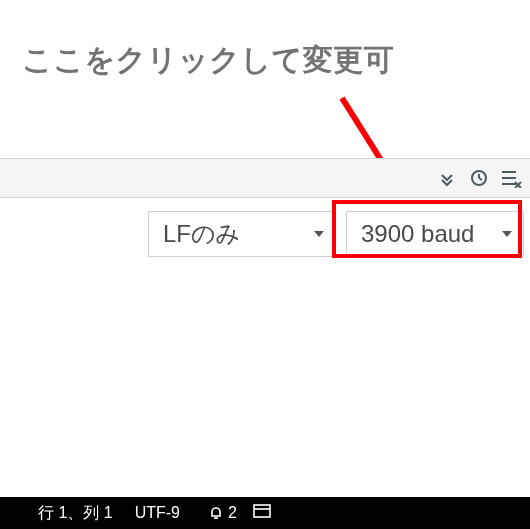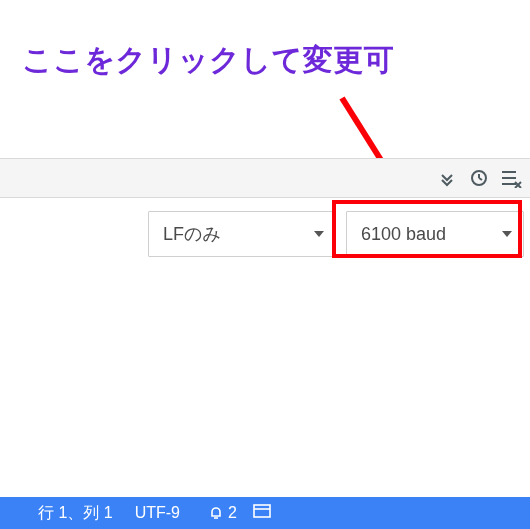--- a/index.html
+++ b/index.html
@@ -11,21 +11,21 @@
     font-family: "Hiragino Kaku Gothic ProN", "Yu Gothic", "Meiryo", Arial, sans-serif;
     overflow: hidden;
     position: relative;
   }
   .annotation {
     position: absolute;
     top: 40px;
     left: 22px;
     font-size: 30px;
     font-weight: 700;
-    color: #6d28d9;
+    color: #737373;
     letter-spacing: 0.5px;
   }
   .arrow-svg {
     position: absolute;
     top: 90px;
     left: 310px;
     width: 110px;
     height: 125px;
     pointer-events: none;
   }
@@ -67,21 +67,21 @@
     box-sizing: border-box;
   }
   .dd {
     height: 46px;
     border: 1px solid #cfcfcf;
     background: #fff;
     display: flex;
     align-items: center;
     justify-content: space-between;
     padding: 0 10px 0 14px;
-    font-size: 18px;
+    font-size: 24px;
     color: #4a4a4a;
     box-sizing: border-box;
     border-radius: 1px;
   }
   .dd .caret {
     margin-left: 10px;
     flex: 0 0 auto;
   }
   .dd-line  { width: 188px; }
   .dd-baud  { width: 178px; }
@@ -94,21 +94,21 @@
     border: 4px solid #fb0007;
     box-sizing: border-box;
     pointer-events: none;
   }
   .statusbar {
     position: absolute;
     left: 0;
     right: 0;
     bottom: 0;
     height: 32px;
-    background: #3b82f6;
+    background: #000000;
     color: #fff;
     display: flex;
     align-items: center;
     font-size: 16px;
     padding: 0 8px 0 38px;
     gap: 8px;
     box-sizing: border-box;
     white-space: nowrap;
   }
   .statusbar .seg { display: inline-block; }
@@ -157,21 +157,21 @@
 </div>
 
 <div class="selectors">
   <div class="dd dd-line">
     <span>LFのみ</span>
     <svg class="caret" width="12" height="12" viewBox="0 0 12 12">
       <polygon points="1,3 11,3 6,9" fill="#555"></polygon>
     </svg>
   </div>
   <div class="dd dd-baud">
-    <span>6100 baud</span>
+    <span>3900 baud</span>
     <svg class="caret" width="12" height="12" viewBox="0 0 12 12">
       <polygon points="1,3 11,3 6,9" fill="#555"></polygon>
     </svg>
   </div>
 </div>
 
 <div class="highlight-box"></div>
 
 <div class="statusbar">
   <span class="seg">行 1、列 1</span>

